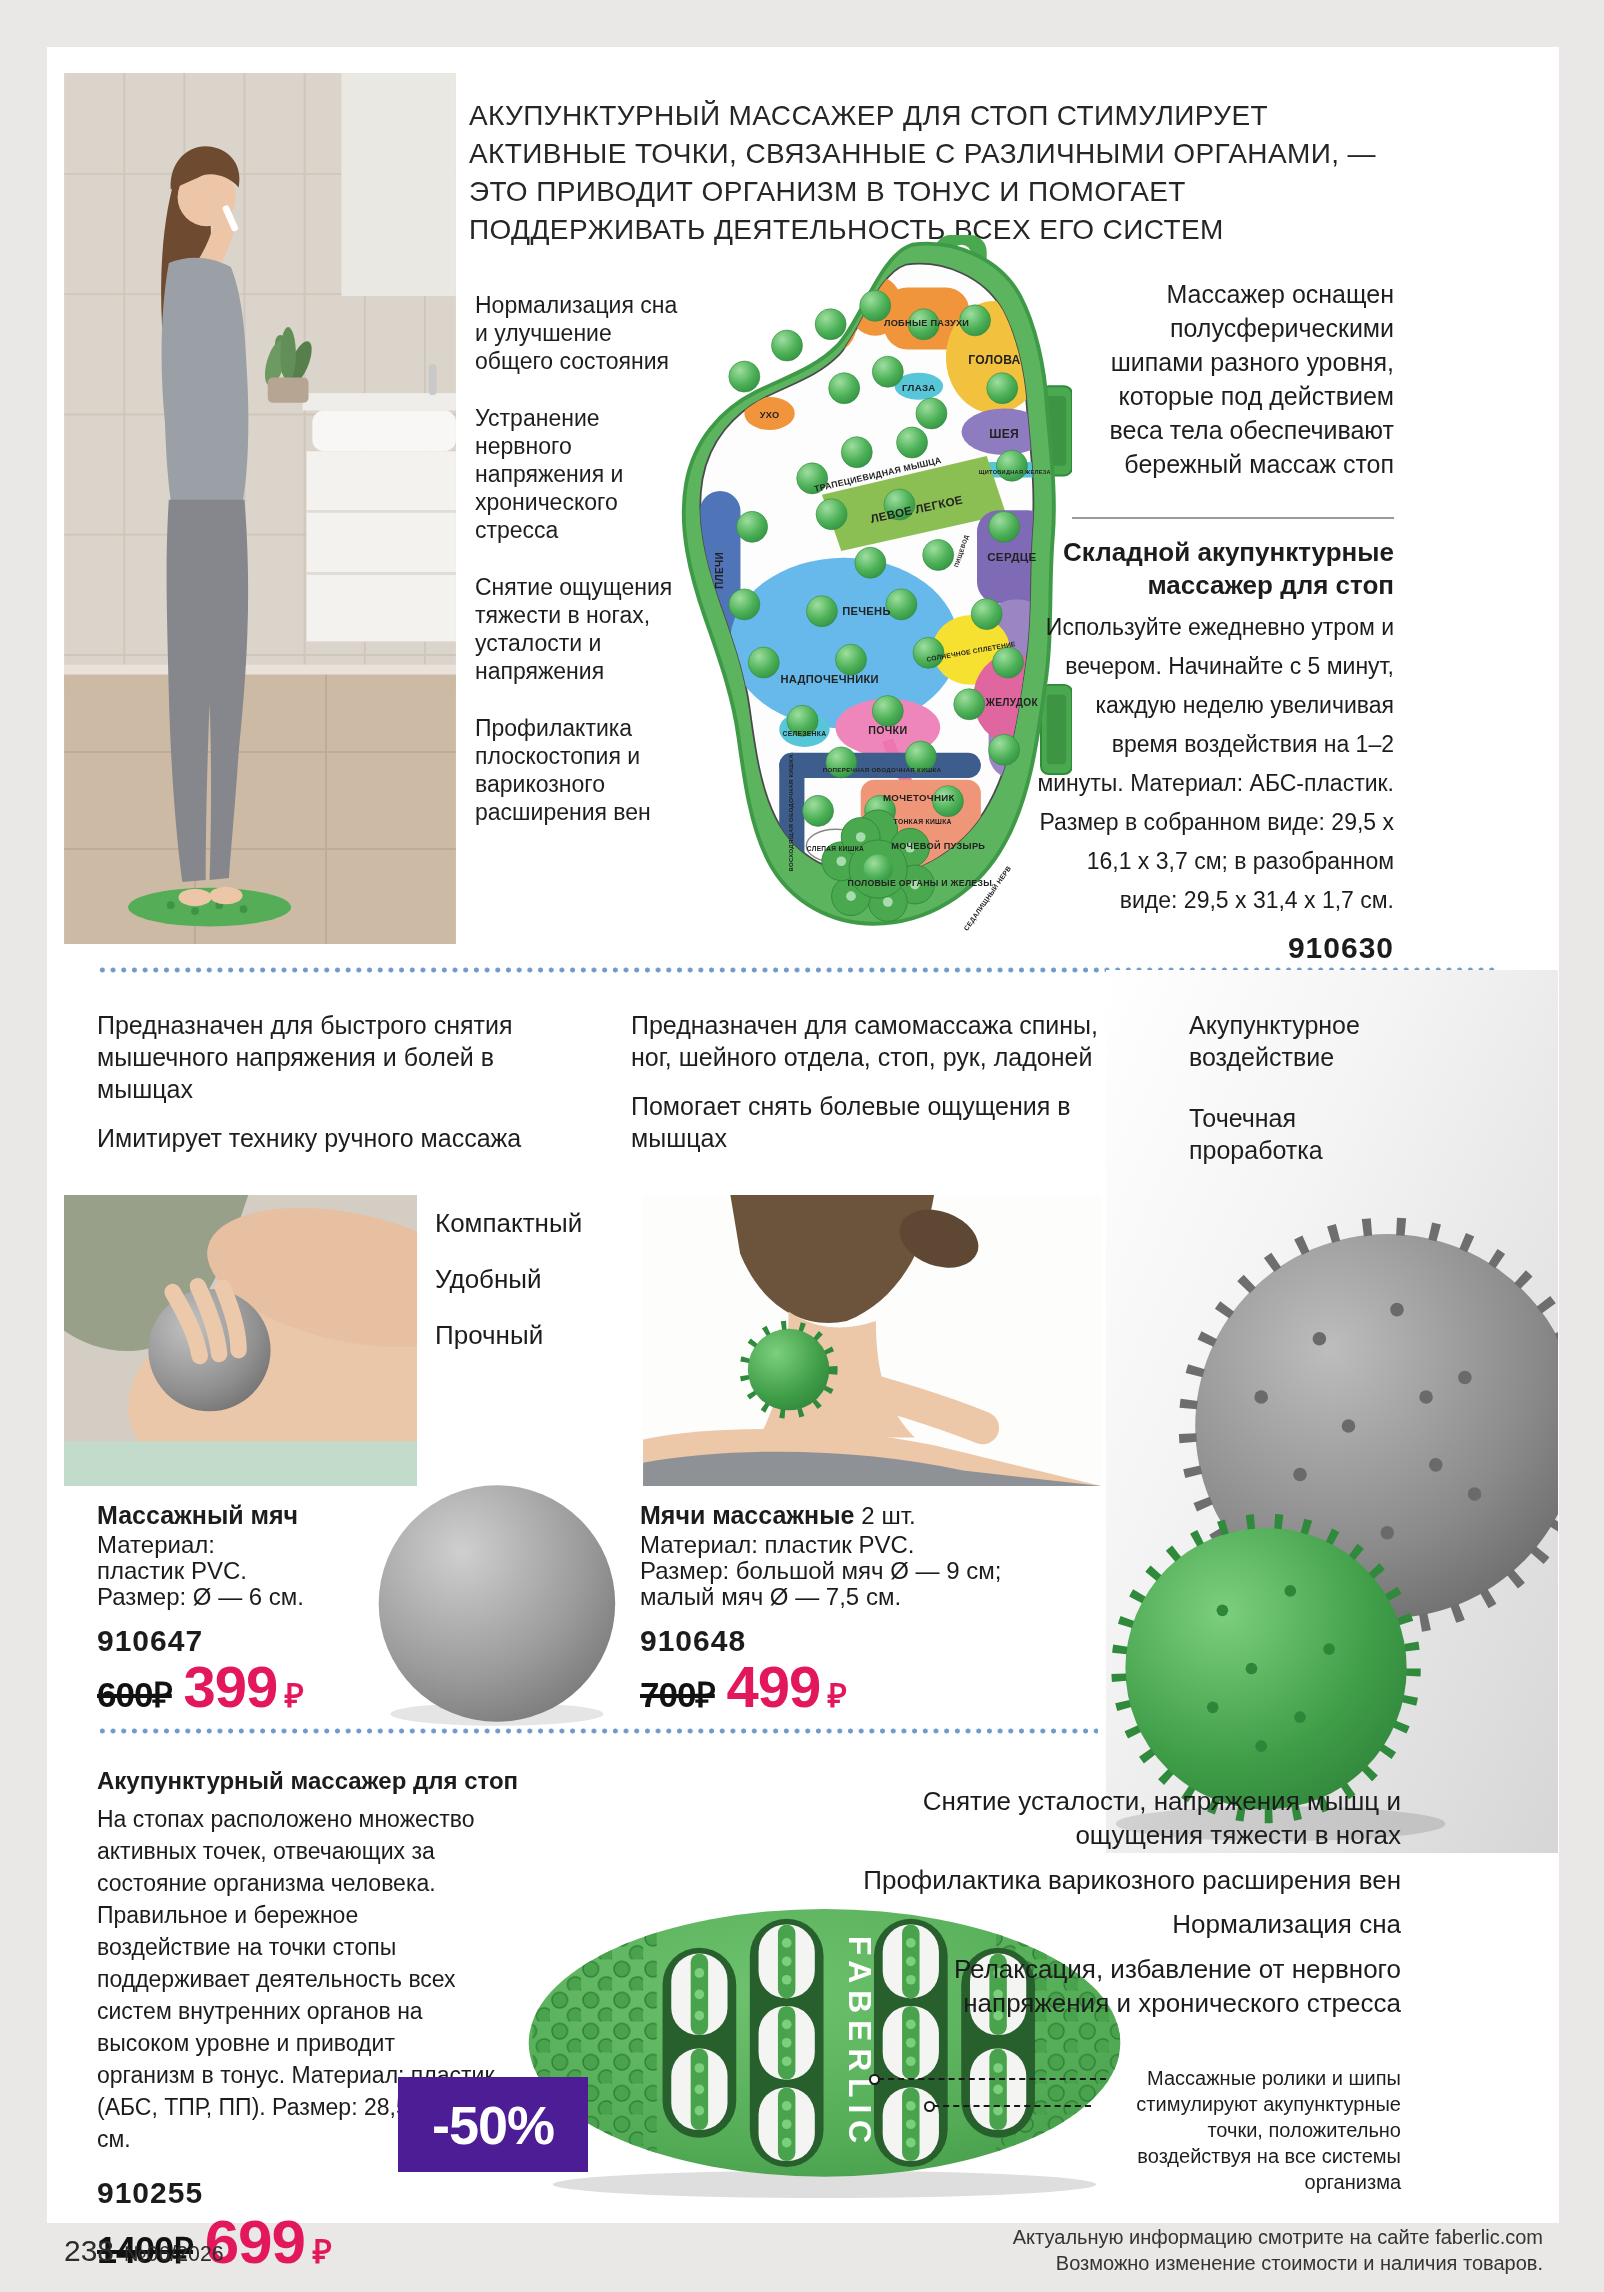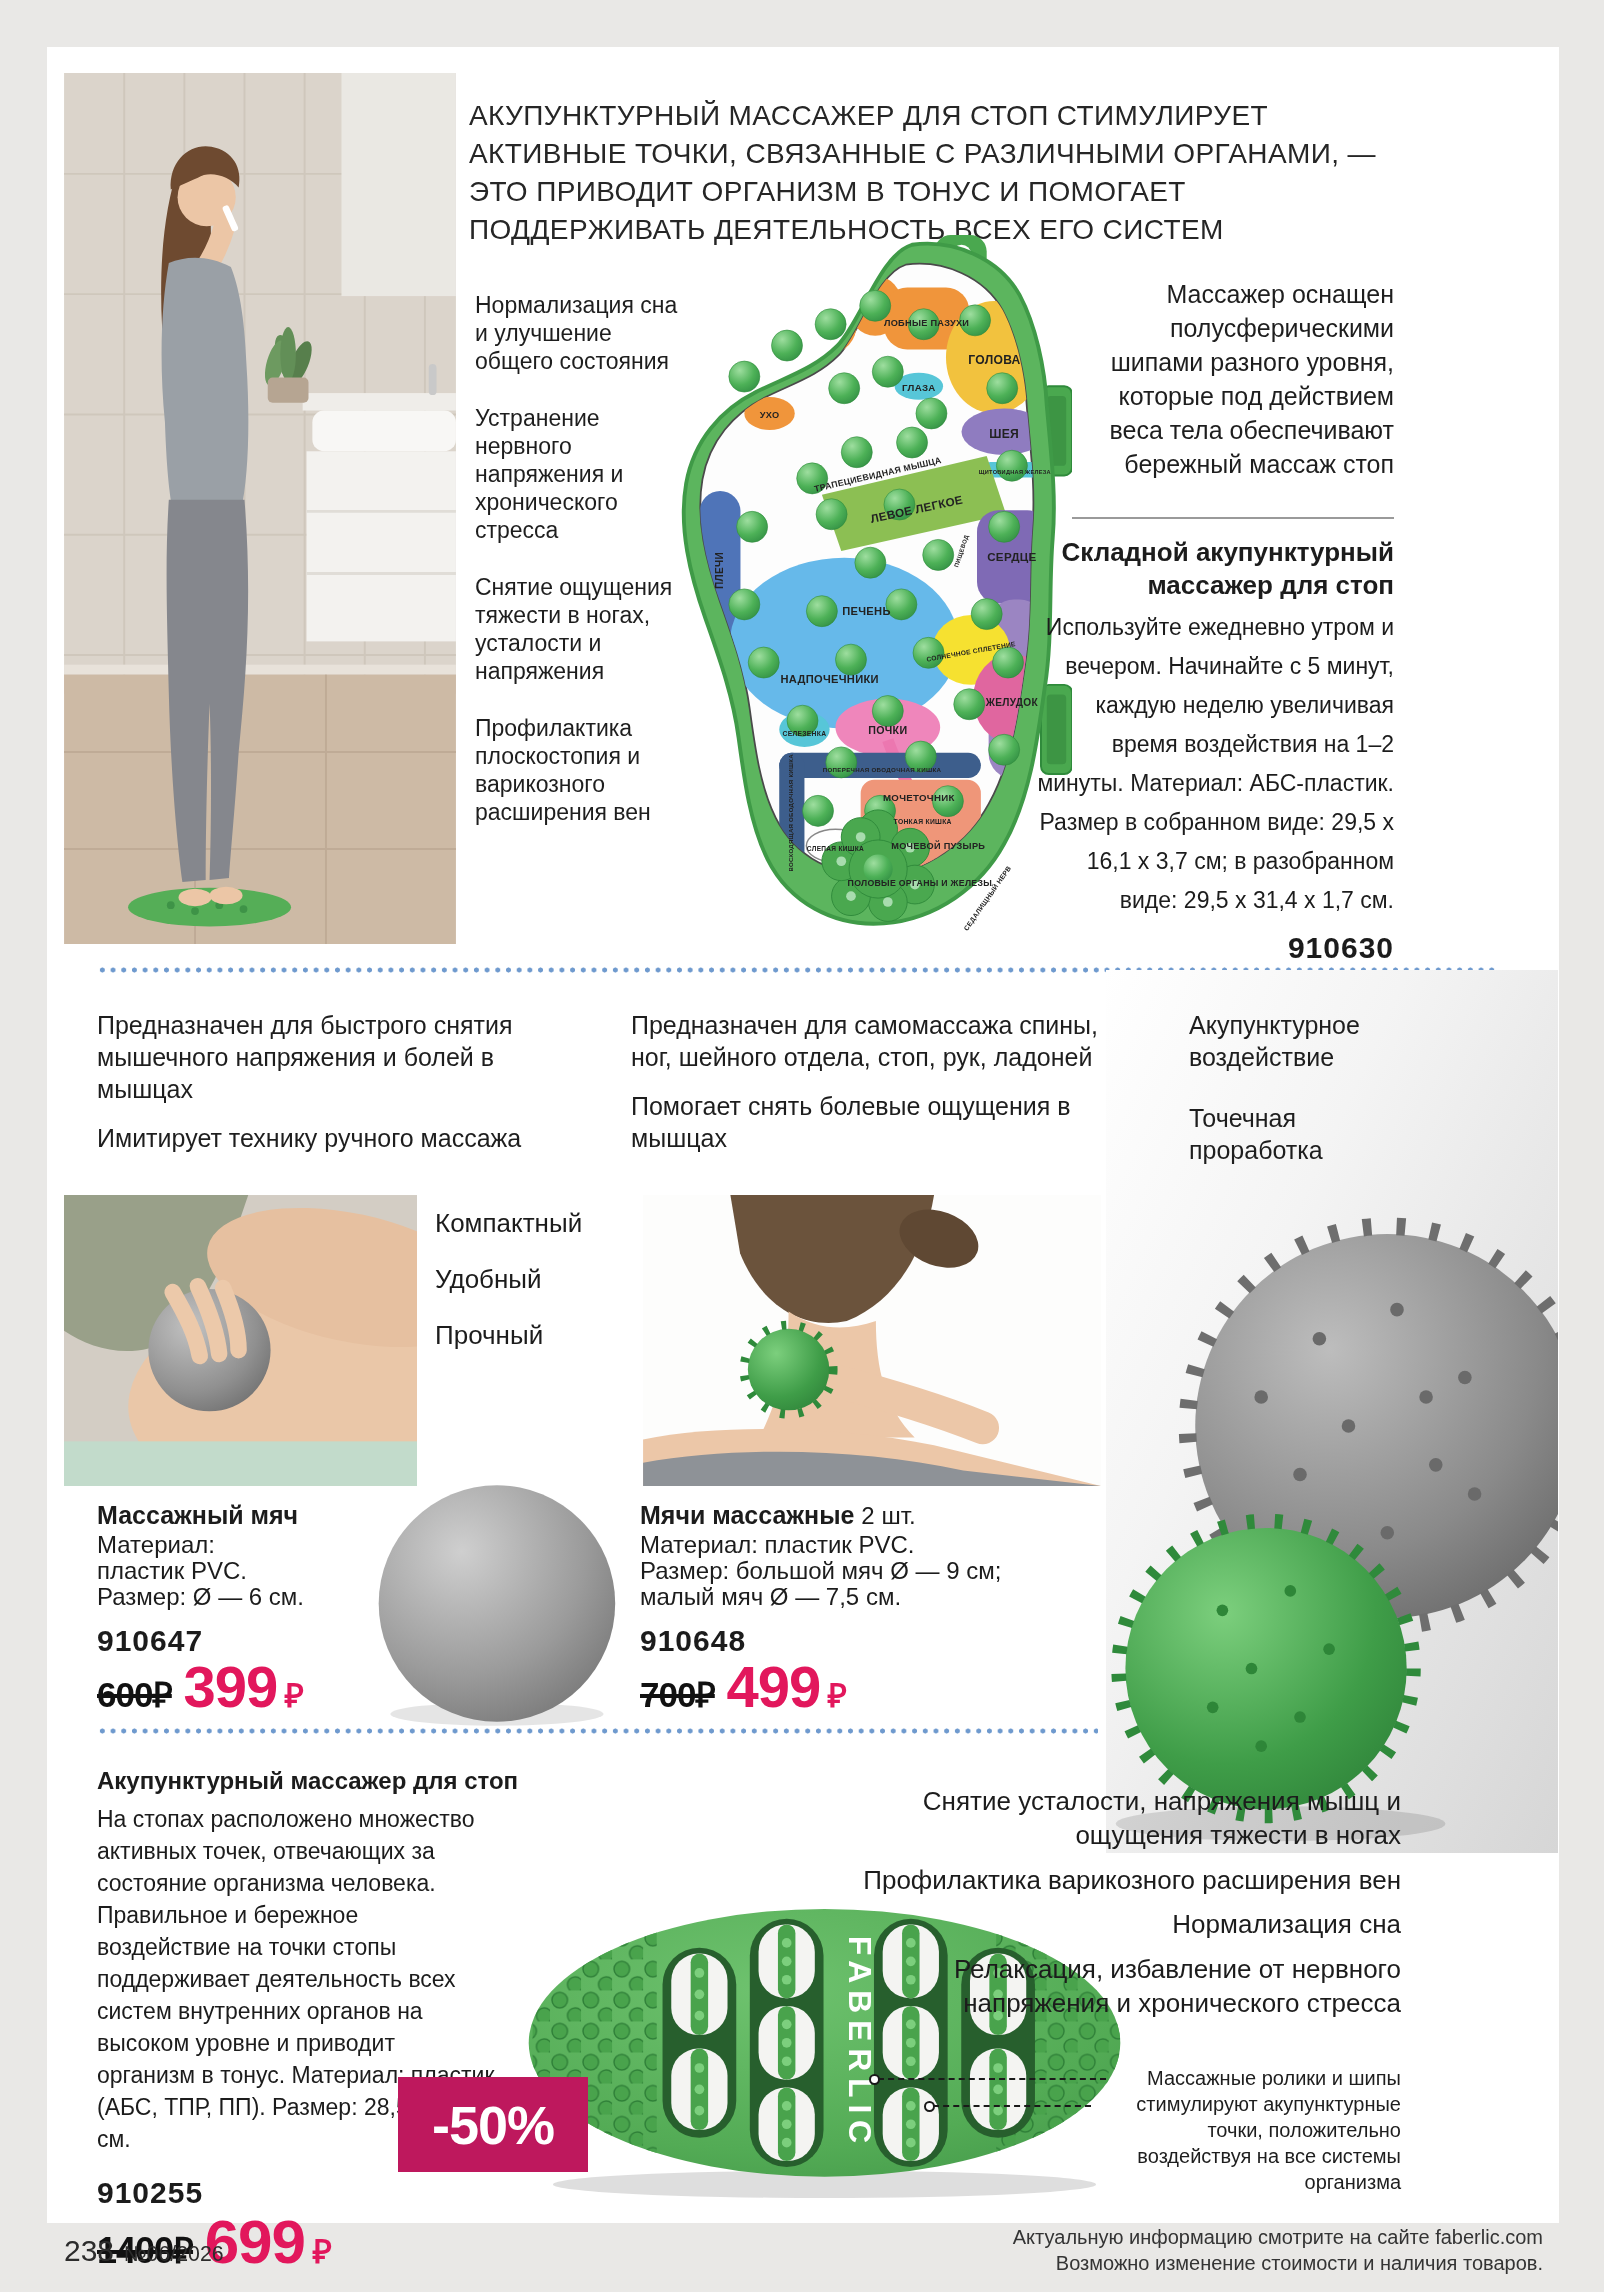--- a/index.html
+++ b/index.html
@@ -31,21 +31,21 @@
     height:5.8px;
     background-image:radial-gradient(circle,#6f9ace 2.2px,rgba(0,0,0,0) 2.7px);
     background-size:10.7px 5.8px;background-repeat:repeat-x;background-position:0 50%;
   }
   .midp{font-size:25px;line-height:32px;margin:0 0 16.5px 0;color:#1e1e1e;}
   .feature{font-size:26px;line-height:30px;margin-bottom:26px;}
   .spec{font-size:24px;line-height:26px;}
   .bbenefit{font-size:26px;line-height:34px;margin-bottom:10.7px;}
   .annot{font-size:20px;line-height:26px;color:#1e1e1e;}
   .badge{
-    background:#be185d;color:#fff;font-weight:bold;font-size:54px;
+    background:#4c1d95;color:#fff;font-weight:bold;font-size:54px;
     display:flex;align-items:center;justify-content:center;letter-spacing:-1px;
   }
   .leader{border-top:2.5px dashed #1a1a1a;}
   .leader::before{
     content:"";position:absolute;left:-8.7px;top:-5.8px;width:6.8px;height:6.8px;border-radius:50%;
     border:2.3px solid #1a1a1a;background:#fff;
   }
   .foot-label{font-weight:bold;fill:#222;letter-spacing:.3px;}
   .ftr-num{font-size:30px;color:#2c2c2c;}
   .ftr-issue{font-size:21.3px;color:#2c2c2c;}
@@ -249,21 +249,21 @@
     <text class="foot-label" x="246" y="639" font-size="6.8">СЛЕПАЯ КИШКА</text>
     <text class="foot-label" x="333" y="675" font-size="9">ПОЛОВЫЕ ОРГАНЫ И ЖЕЛЕЗЫ</text>
     <text class="foot-label" x="404" y="692" font-size="7" transform="rotate(-55 402 690)">СЕДАЛИЩНЫЙ НЕРВ</text>
   </g>
 </svg>
 </div>
 
 <div class="abs rnote" style="right:211px;top:277px;width:320px;">Массажер оснащен полусферическими шипами разного уровня, которые под действием веса тела обеспечивают бережный массаж стоп</div>
 <div class="abs divline" style="right:211px;top:517px;width:322px;"></div>
 <div class="abs" style="right:211px;top:536px;width:371px;text-align:right;">
-  <div class="pr-title">Складной акупунктурный массажер для стоп</div>
+  <div class="pr-title">Складной акупунктурные массажер для стоп</div>
   <div class="pr-desc">Используйте ежедневно утром и вечером. Начинайте с 5 минут, каждую неделю увеличивая время воздействия на 1–2 минуты. Материал: АБС-пластик. Размер в собранном виде: 29,5 х 16,1 х 3,7 см; в разобранном виде: 29,5 х 31,4 х 1,7 см.</div>
   <div class="pr-code">910630</div>
   <div class="price right">
     <span class="old">1400₽</span>
     <span class="val">999</span>
     <span class="cur">₽</span>
   </div>
 </div>
 
 <div class="abs dots" style="left:97px;top:967px;width:1401px;"></div>

